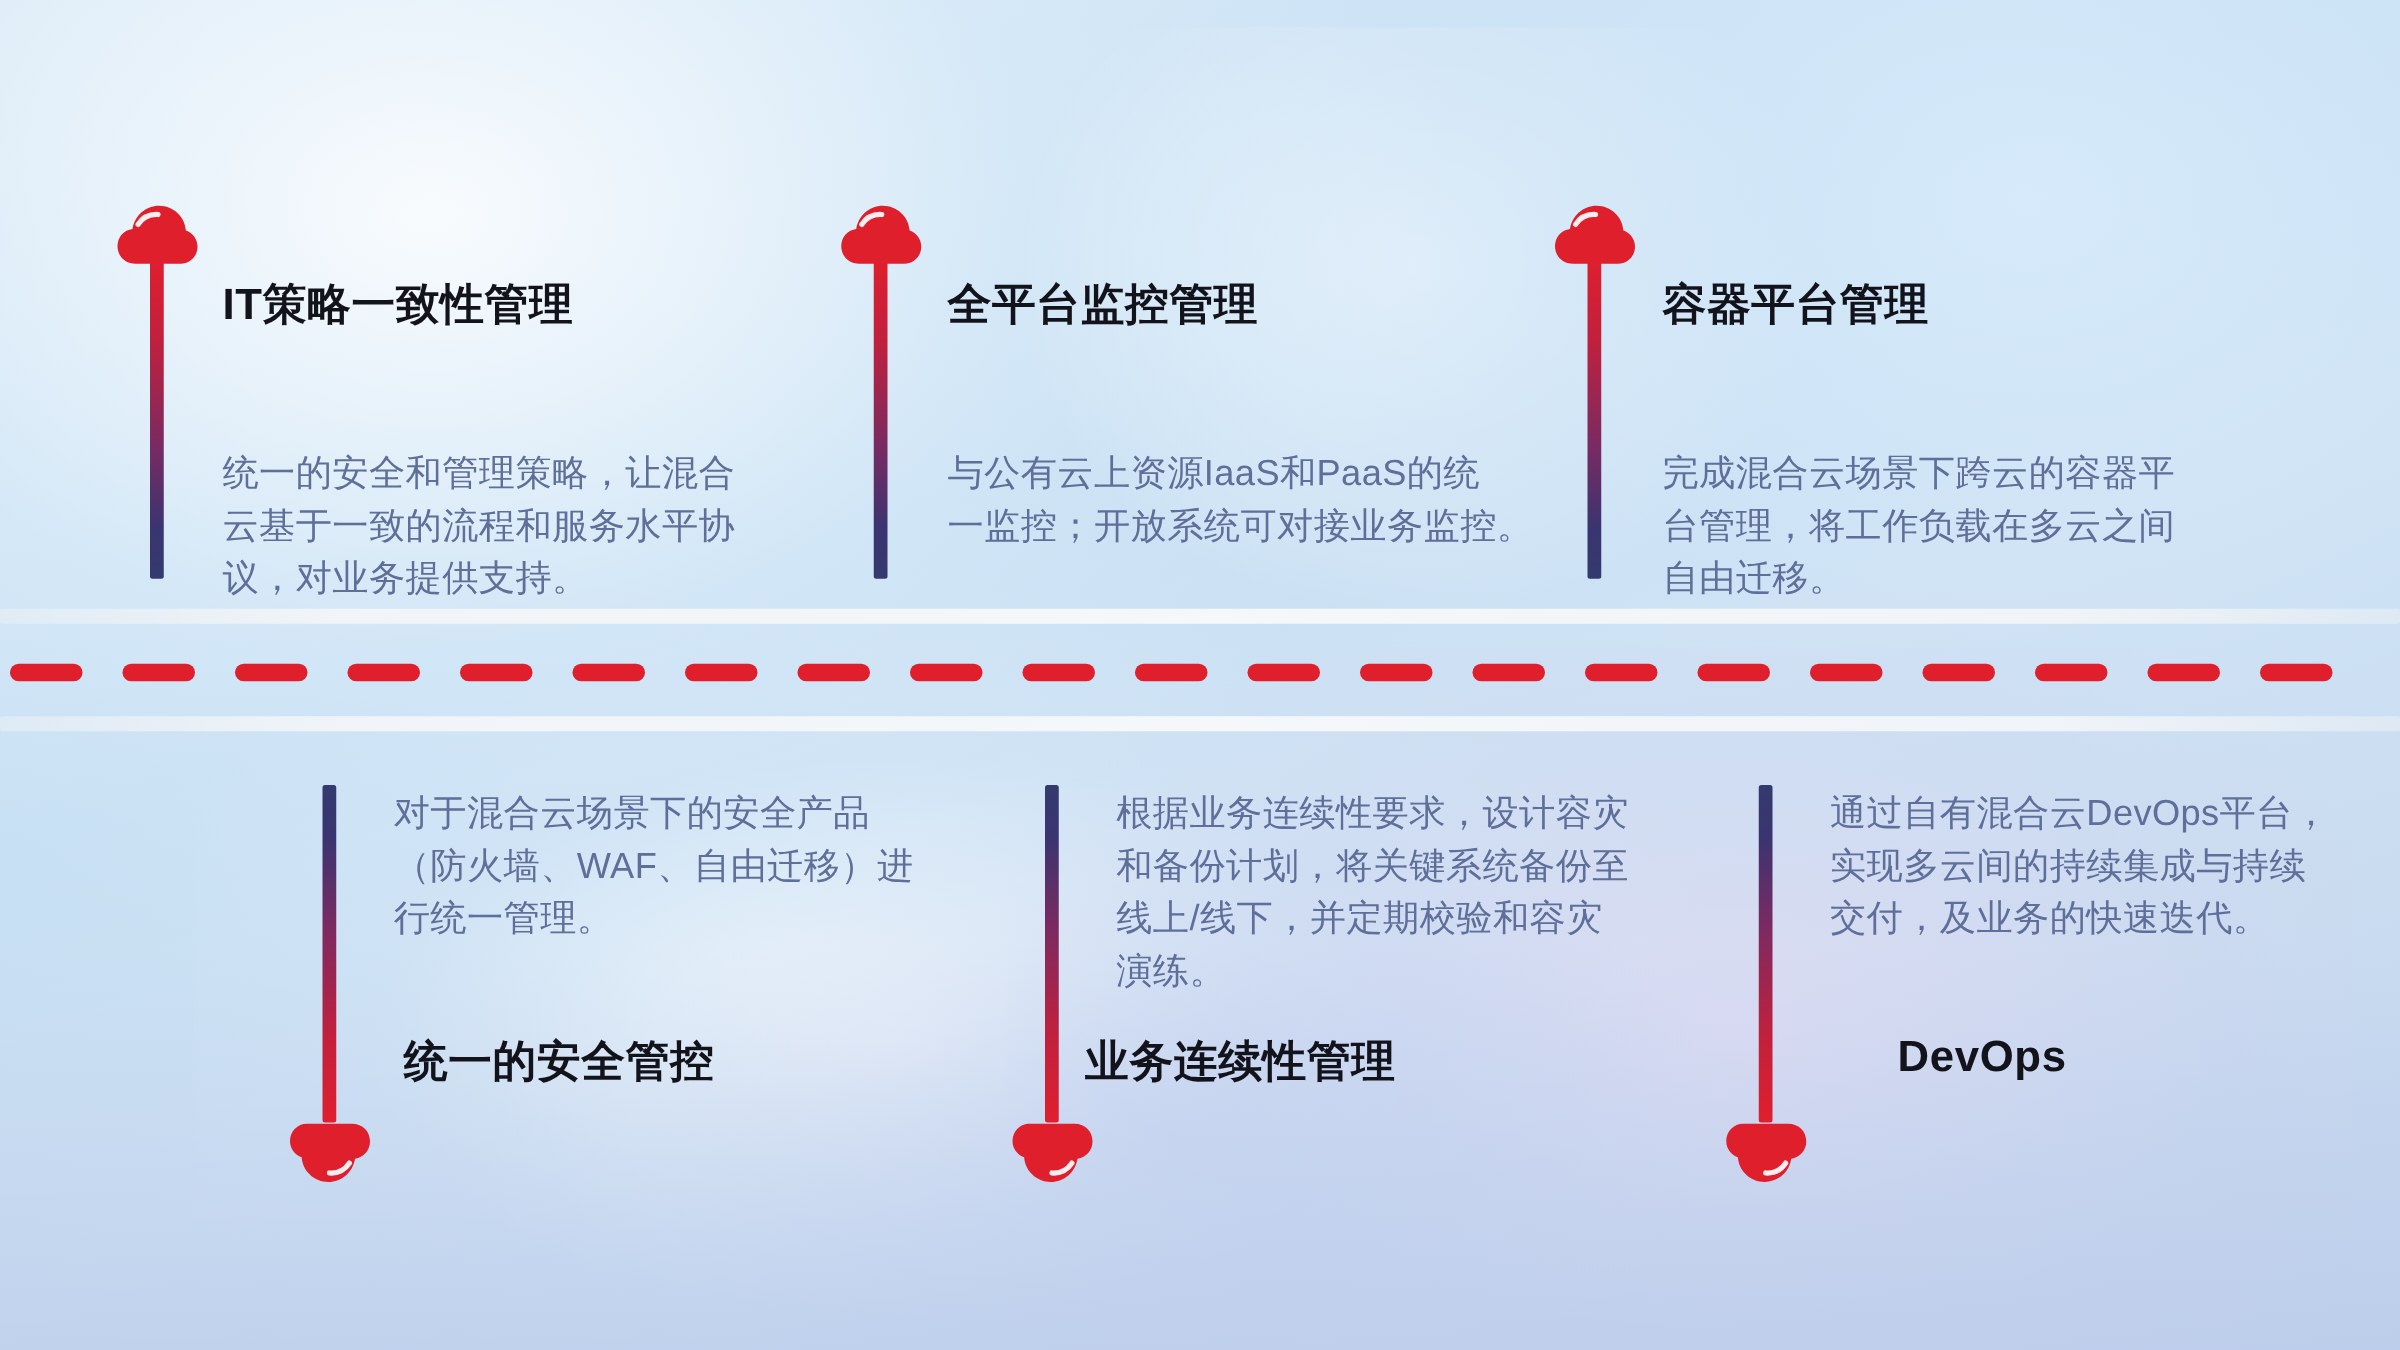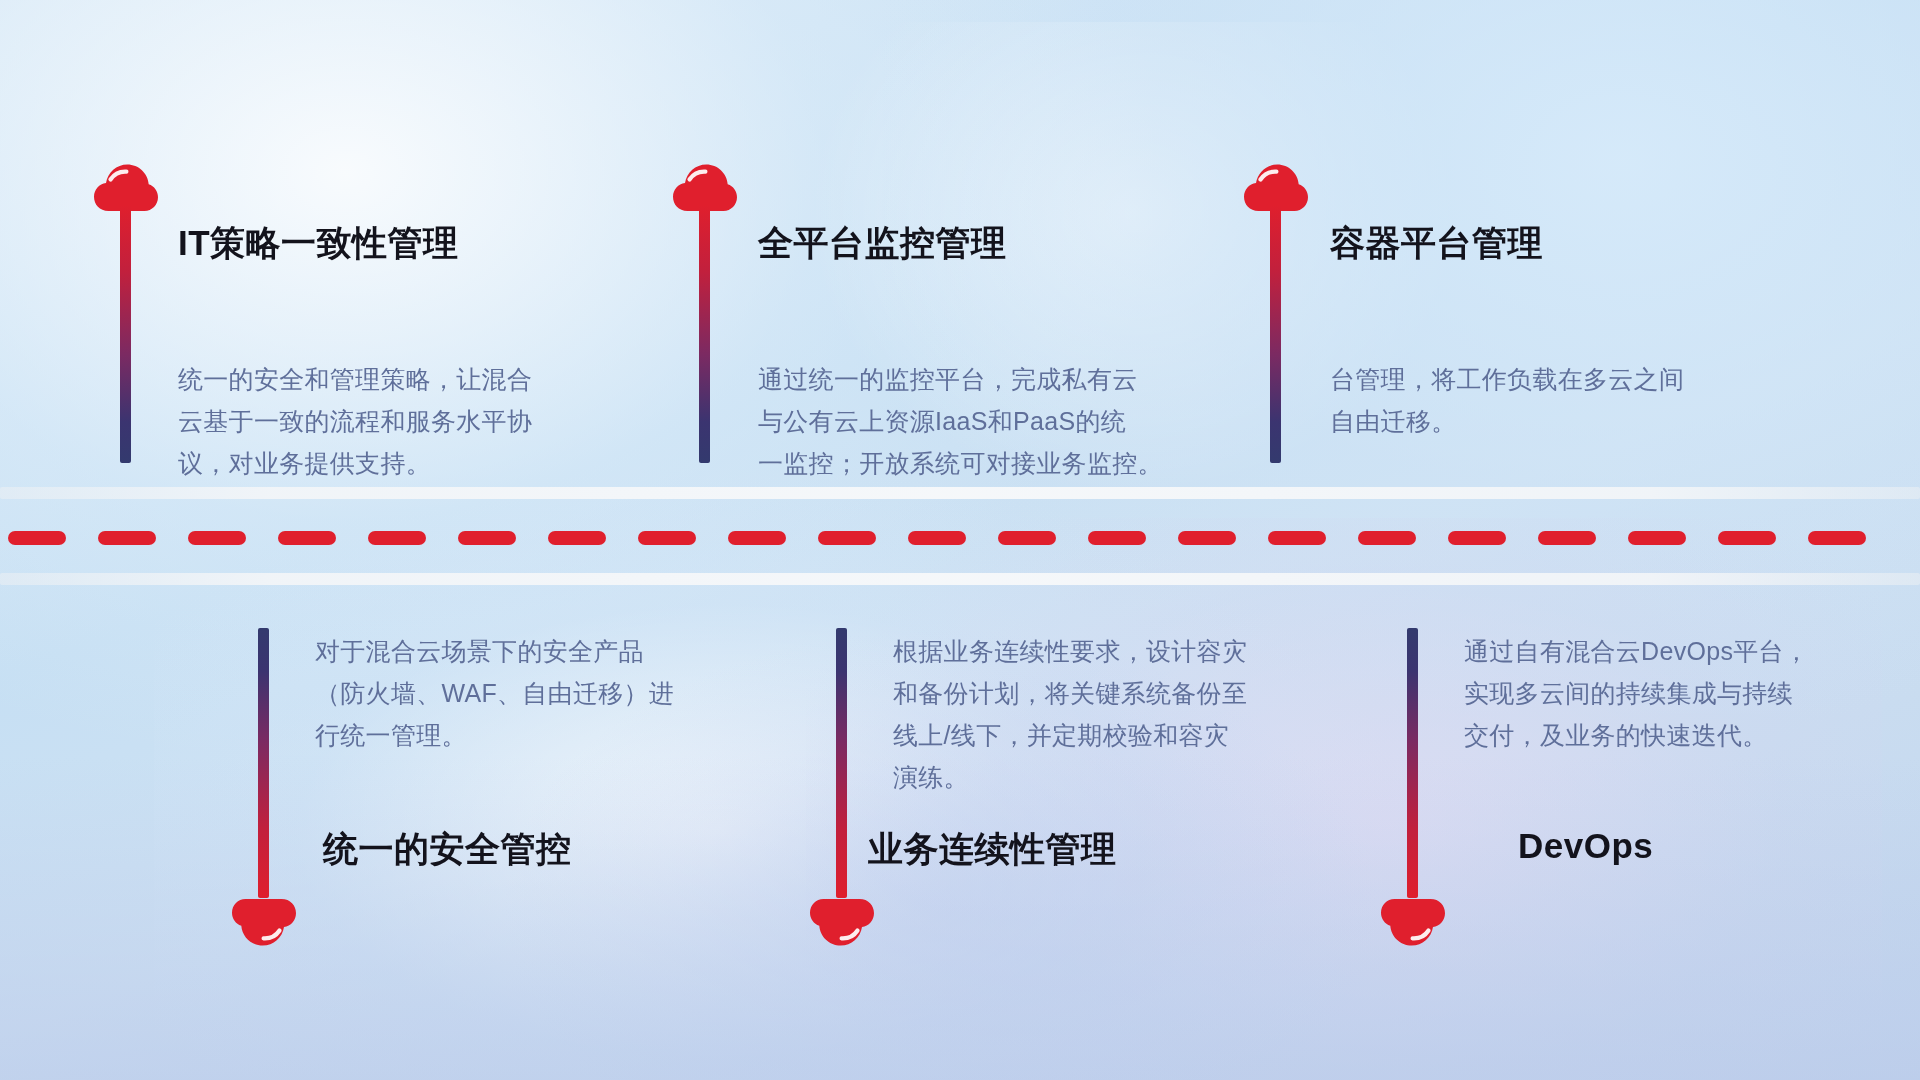--- a/index.html
+++ b/index.html
@@ -84,21 +84,21 @@
   .col-title{
     position:absolute;
     font-size:35px;
     font-weight:700;
     color:#13131c;
     letter-spacing:.5px;
     white-space:nowrap;
   }
   .col-desc{
     position:absolute;
-    font-size:25px;
+    font-size:29px;
     line-height:42px;
     color:#5f6f9a;
     letter-spacing:.3px;
   }
   .col-desc .ln{ display:block; white-space:nowrap; }
 </style>
 </head>
 <body>
 
 <div id="bg">
@@ -159,36 +159,36 @@
 <div class="col">
   <div class="cloud-icon" style="left:672px; top:163px;">
     <svg viewBox="0 0 66 50" xmlns="http://www.w3.org/2000/svg">
       <path d="M15.5 48 C6.6 48 1 41.6 1 33.8 C1 26.7 6.2 20.9 13 20.1 C14.6 9.4 23.6 1.5 34.3 1.5 C45.6 1.5 54.9 10.2 55.7 21.3 C61.3 23.1 65 28.3 65 34.3 C65 41.9 59 48 51.5 48 Z" fill="#e01f2d"></path>
       <path d="M17.5 16.5 C21 11.2 27 8.2 33.4 8.6" fill="none" stroke="#ffffff" stroke-width="4.2" stroke-linecap="round" opacity=".92"></path>
     </svg>
   </div>
   <div class="stem stem-down" style="left:699px; top:205px; height:258px;"></div>
   <div class="col-title" style="left:758px; top:220px;">全平台监控管理</div>
   <div class="col-desc" style="left:758px; top:358px; width:450px;">
-    <span class="ln">通过统一的监控平台，完成私有云</span>
     <span class="ln">与公有云上资源IaaS和PaaS的统</span>
     <span class="ln">一监控；开放系统可对接业务监控。</span>
   </div>
 </div>
 
 <div class="col">
   <div class="cloud-icon" style="left:1243px; top:163px;">
     <svg viewBox="0 0 66 50" xmlns="http://www.w3.org/2000/svg">
       <path d="M15.5 48 C6.6 48 1 41.6 1 33.8 C1 26.7 6.2 20.9 13 20.1 C14.6 9.4 23.6 1.5 34.3 1.5 C45.6 1.5 54.9 10.2 55.7 21.3 C61.3 23.1 65 28.3 65 34.3 C65 41.9 59 48 51.5 48 Z" fill="#e01f2d"></path>
       <path d="M17.5 16.5 C21 11.2 27 8.2 33.4 8.6" fill="none" stroke="#ffffff" stroke-width="4.2" stroke-linecap="round" opacity=".92"></path>
     </svg>
   </div>
   <div class="stem stem-down" style="left:1270px; top:205px; height:258px;"></div>
   <div class="col-title" style="left:1330px; top:220px;">容器平台管理</div>
   <div class="col-desc" style="left:1330px; top:358px; width:440px;">
+    <span class="ln">完成混合云场景下跨云的容器平</span>
     <span class="ln">台管理，将工作负载在多云之间</span>
     <span class="ln">自由迁移。</span>
   </div>
 </div>
 
 <div class="col">
   <div class="stem stem-up" style="left:258px; top:628px; height:270px;"></div>
   <div class="col-desc" style="left:315px; top:630px; width:420px;">
     <span class="ln">对于混合云场景下的安全产品</span>
     <span class="ln">（防火墙、WAF、自由迁移）进</span>

